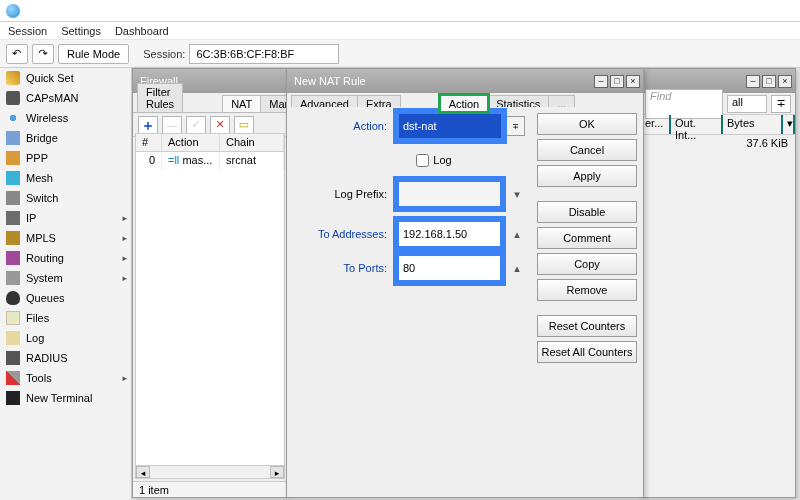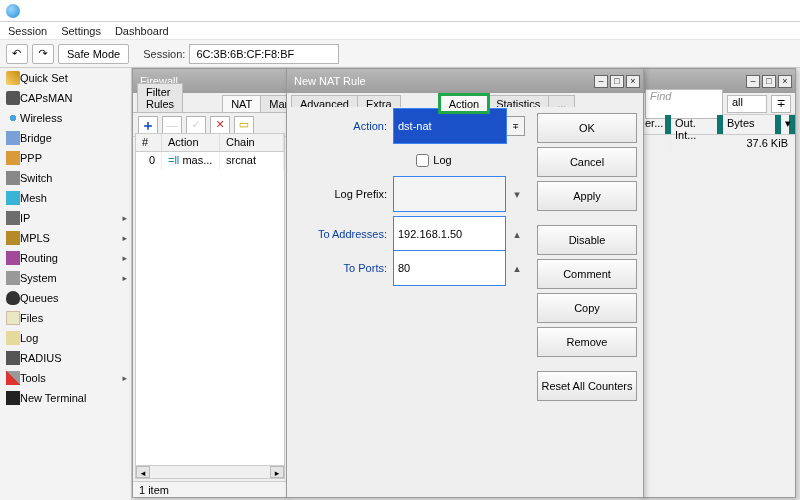--- a/index.html
+++ b/index.html
@@ -11,21 +11,21 @@
   .menubar { height:18px; background:#fff; display:flex; align-items:center; gap:14px; padding:0 8px; border-bottom:1px solid #e6e6e6; }
   .menubar span { color:#222; }
   .toolbar { height:28px; background:#f5f5f5; border-bottom:1px solid #ccc; display:flex; align-items:center; padding:2px 6px; gap:4px; }
   .tbtn { width:22px; height:20px; background:#fff; border:1px solid #b5b5b5; border-radius:2px; display:flex; align-items:center; justify-content:center; }
   .safemode { height:20px; padding:0 8px; background:#fff; border:1px solid #b5b5b5; border-radius:2px; display:flex; align-items:center; }
   .sesslabel { margin-left:10px; color:#333; }
   .sessbox { height:20px; background:#fff; border:1px solid #b5b5b5; padding:0 6px; display:flex; align-items:center; min-width:150px; }
   
   .layout { position:absolute; top:68px; bottom:0; left:0; right:0; display:flex; }
   .sidebar { width:132px; background:#f3f3f3; border-right:1px solid #ccc; overflow:hidden; }
-  .sidebar .item { height:20px; display:flex; align-items:center; padding:0 6px; position:relative; cursor:default; }
+  .sidebar .item { height:20px; display:flex; align-items:center; gap:6px; padding:0 6px; position:relative; cursor:default; }
   .sidebar .ico { width:14px; height:14px; display:inline-block; }
   .sidebar .arrow { position:absolute; right:4px; font-size:9px; color:#555; }
   .content { flex:1; position:relative; background:#e9e9e9; }
   
   .win { position:absolute; background:#f0f0f0; border:1px solid #9a9a9a; box-shadow:2px 2px 5px rgba(0,0,0,.2); }
   .win .winbar { height:18px; background:linear-gradient(#b8b8b8,#9e9e9e); color:#fff; display:flex; align-items:center; justify-content:space-between; padding:12px 3px; }
   .win .winbar .t { padding-left:4px; }
   .win .ctrls { display:flex; gap:2px; }
   .win .ctrls .c { width:14px; height:13px; background:#eee; border:1px solid #666; color:#222; font-size:9px; line-height:11px; text-align:center; }
   .tabs { height:20px; background:#efefef; display:flex; align-items:flex-end; border-bottom:1px solid #bbb; padding-left:4px; }
@@ -44,28 +44,28 @@
   .ghead div { border-right:1px solid #ddd; padding:2px 6px; }
   .grow { height:18px; display:flex; font-size:11px; }
   .grow div { border-right:1px solid #eee; padding:2px 6px; }
   .statusbar { position:absolute; bottom:0; left:0; right:0; height:16px; border-top:1px solid #ccc; background:#f4f4f4; padding:0 6px; display:flex; align-items:center; }
   
   .natbody { position:absolute; top:38px; left:0; right:0; bottom:0; background:#efefef; display:flex; }
   .form { flex:1; padding:8px 6px; }
   .frow { display:flex; align-items:center; margin-bottom:12px; height:22px; }
   .frow label { width:94px; text-align:right; margin-right:6px; color:#000; }
   .frow .blue { color:#0a3ea8; }
-  .fld { flex:1; height:36px; border:1px solid #3b82f6; background:#fff; padding:0 4px; display:flex; align-items:center; }
+  .fld { flex:1; height:36px; border:6px solid #3b82f6; background:#fff; padding:0 4px; display:flex; align-items:center; }
   .fld.sel { background:#1a50c8; color:#fff; }
   .drop { width:18px; height:20px; border:1px solid #999; border-left:none; background:#f4f4f4; display:flex; align-items:center; justify-content:center; font-size:8px; }
   .side { width:16px; display:flex; align-items:center; justify-content:center; font-size:11px; color:#555; margin-left:3px; }
   .btncol { width:112px; padding:6px 6px; display:flex; flex-direction:column; gap:4px; }
-  .winbtn { height:30px; border:1px solid #9a9a9a; background:linear-gradient(#fdfdfd,#e7e7e7); display:flex; align-items:center; justify-content:center; }
+  .winbtn { height:22px; border:1px solid #9a9a9a; background:linear-gradient(#fdfdfd,#e7e7e7); display:flex; align-items:center; justify-content:center; }
   .backwin-head { height:20px; border-bottom:1px solid #ccc; display:flex; font-size:10px; background:#f2f2f2; }
-  .backwin-head div { border-right:6px solid #0f766e; padding:2px 4px; }
+  .backwin-head div { border-right:2px solid #0f766e; padding:2px 4px; }
   .backwin-tool { height:22px; display:flex; align-items:center; gap:4px; padding:0 4px; border-bottom:1px solid #ccc; background:#efefef; }
   .backwin-tool .find { flex:1; height:30px; border:1px solid #bbb; background:#fff; color:#999; font-style:italic; padding:0 4px; }
   .backwin-tool .sel { width:40px; height:18px; border:1px solid #bbb; background:#fff; padding:0 4px; }
   .scroll-bot { position:absolute; left:2px; right:2px; bottom:18px; height:14px; background:#f0f0f0; border:1px solid #ccc; display:flex; justify-content:space-between; }
   .scroll-bot .ar { width:14px; text-align:center; font-size:9px; line-height:12px; background:#e4e4e4; border:1px solid #bbb; }
   
   .i-wand{background:linear-gradient(45deg,#f8d36b,#c98b12);border-radius:2px;}
   .i-cap{background:#555;border-radius:2px;}
   .i-int{background:repeating-linear-gradient(0deg,#3a7,#3a7 2px,#fff 2px,#fff 4px);}
   .i-wifi{background:radial-gradient(circle,#4aa3e0 30%,transparent 32%);} 
@@ -97,21 +97,21 @@
   <span>Session</span>
   <span>Settings</span>
   <span>Dashboard</span>
 </div>
 
 <div class="toolbar">
   <div class="tbtn">
       <span class="undo">↷</span>
     </div>
   <div class="tbtn">↷</div>
-  <div class="safemode">Safe Mode</div>
+  <div class="safemode">Rule Mode</div>
   <span class="sesslabel">Session:</span>
   <div class="sessbox">6C:3B:6B:CF:F8:BF</div>
 </div>
 
 <div class="layout">
   <div class="sidebar" id="sidebar">
       <div class="item">
         <span class="ico i-wand"></span>
         <span>Quick Set</span>
       </div>
@@ -125,26 +125,26 @@
       </div>
       <div class="item">
         <span class="ico i-bridge"></span>
         <span>Bridge</span>
       </div>
       <div class="item">
         <span class="ico i-ppp"></span>
         <span>PPP</span>
       </div>
       <div class="item">
+        <span class="ico i-mesh"></span>
+        <span>Mesh</span>
+      </div>
+      <div class="item">
         <span class="ico i-switch"></span>
         <span>Switch</span>
-      </div>
-      <div class="item">
-        <span class="ico i-mesh"></span>
-        <span>Mesh</span>
       </div>
       <div class="item">
         <span class="ico i-ip"></span>
         <span>IP</span>
         <span class="arrow">▸</span>
       </div>
       <div class="item">
         <span class="ico i-mpls"></span>
         <span>MPLS</span>
         <span class="arrow">▸</span>
@@ -308,19 +308,20 @@
         <div class="btncol">
           <div class="winbtn">OK</div>
           <div class="winbtn">Cancel</div>
           <div class="winbtn">Apply</div>
           <div style="height:6px"></div>
           <div class="winbtn">Disable</div>
           <div class="winbtn">Comment</div>
           <div class="winbtn">Copy</div>
           <div class="winbtn">Remove</div>
           <div style="height:6px"></div>
+          <div class="winbtn">Reset Counters</div>
           <div class="winbtn">Reset All Counters</div>
         </div>
       </div>
     </div>
 
   </div>
 </div>
 
 </body></html>

